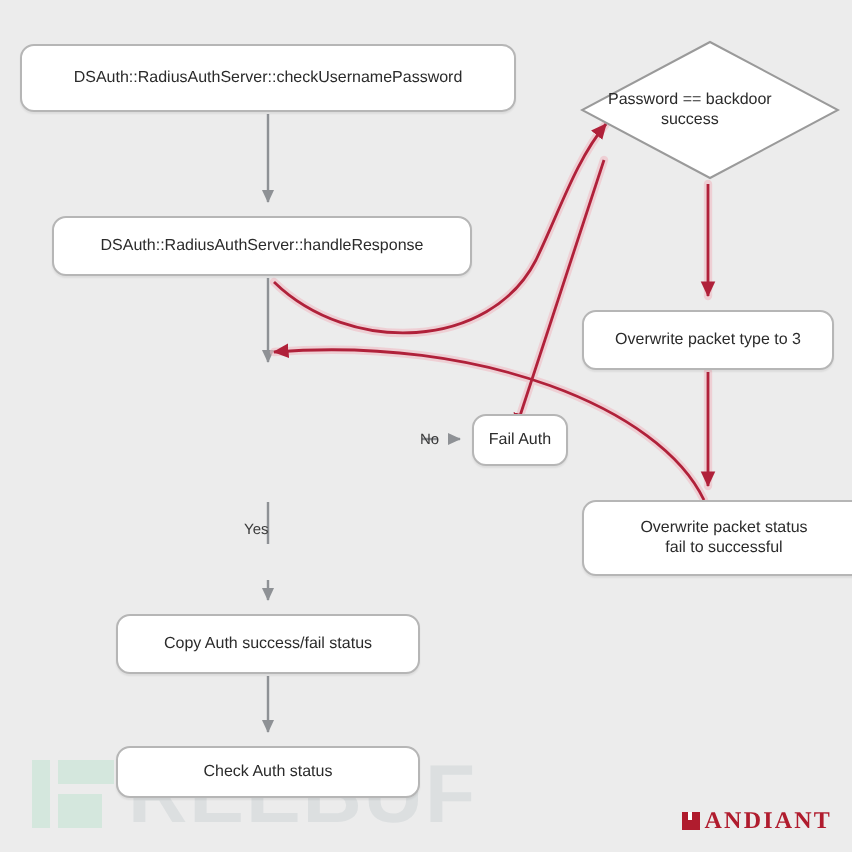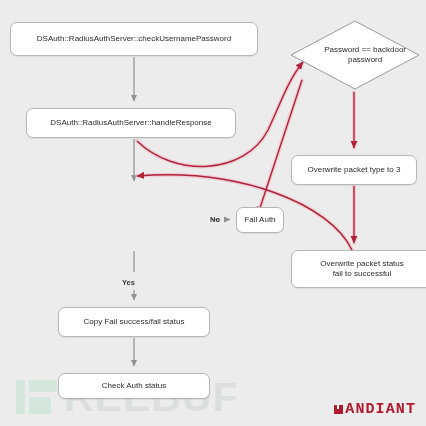--- a/index.html
+++ b/index.html
@@ -68,25 +68,25 @@
   #wm-mandiant .md-mark::after {
     content: "";
     position: absolute;
     left: 3px;
     top: 0;
     width: 2px;
     height: 4px;
     background: #ffffff;
   }
   #wm-mandiant .md-text {
-    font-size: 15px;
+    font-size: 12px;
     font-weight: bold;
     letter-spacing: 1.1px;
     color: #b01c2e;
-    font-family: Liberation Mono, monospace;
+    font-family: Liberation Serif, serif;
   }
 
   
   #edges {
     position: absolute;
     left: 0;
     top: 0;
     width: 426px;
     height: 426px;
   }
@@ -119,51 +119,51 @@
     top: 0;
   }
   .diamond-label {
     position: absolute;
     left: 0;
     top: 0;
     width: 100%;
     height: 100%;
     display: flex;
     align-items: center;
-    justify-content: flex-end;
+    justify-content: flex-start;
     text-align: center;
     font-size: 8px;
     line-height: 1.25;
     color: #2b2b2b;
     padding: 0 14px;
     box-sizing: border-box;
   }
   .edge-label {
     position: absolute;
     font-size: 7.5px;
-    font-weight: bold;
+    font-weight: normal;
     color: #3b3b3b;
     background: transparent;
     text-align: right;
   }
 
   
   #n-check        { left: 10px;  top: 22px;  width: 248px; height: 34px; }
   #n-handle       { left: 26px;  top: 108px; width: 210px; height: 30px; }
   #n-failauth     { left: 236px; top: 207px; width: 48px;  height: 26px; align-items: center; }
   #n-owtype       { left: 291px; top: 155px; width: 126px; height: 30px; }
   #n-owflag       { left: 291px; top: 250px; width: 142px; height: 38px; }
   #n-copy         { left: 58px;  top: 307px; width: 152px; height: 30px; }
   #n-checkstatus  { left: 58px;  top: 373px; width: 152px; height: 26px; }
 
   #d-packettype   { left: 60px;  top: 188px; width: 150px; height: 62px; }
   #d-password     { left: 290px; top: 20px;  width: 130px; height: 70px; }
 
   #lbl-no  { left: 210px; top: 215px; }
-  #lbl-yes { left: 122px; top: 278px; }
+  #lbl-yes { left: 122px; top: 260px; }
 </style>
 </head>
 <body>
 
 <div id="canvas">
 
   <div id="wm-freebuf">
     <span class="fb-mark">
       <i class="fb-bar"></i>
         <i class="fb-top"></i>
@@ -247,35 +247,35 @@
 
 
   <div class="edge-label" id="lbl-no">No</div>
   <div class="edge-label" id="lbl-yes">Yes</div>
 
   <div id="n-failauth" class="node box">
     <span>Fail Auth</span>
   </div>
 
   <div id="n-copy" class="node box">
-    <span>Copy Fail success/fail status</span>
+    <span>Copy Auth success/fail status</span>
   </div>
 
   <div id="n-checkstatus" class="node box">
     <span>Check Auth status</span>
   </div>
 
   <div id="d-password" class="diamond-wrap">
     <svg width="130" height="70" viewBox="0 0 130 70">
       <path d="M65,1 L129,35 L65,69 L1,35 z" fill="#ffffff" stroke="#9a9a9a" stroke-width="1"></path>
     </svg>
     <div class="diamond-label">
       <span>
         <span>Password == backdoor</span><br>
-        <span>password</span>
+        <span>success</span>
       </span>
     </div>
   </div>
 
   <div id="n-owtype" class="node box">
     <span>Overwrite packet type to 3</span>
   </div>
 
   <div id="n-owflag" class="node box">
     <span>

